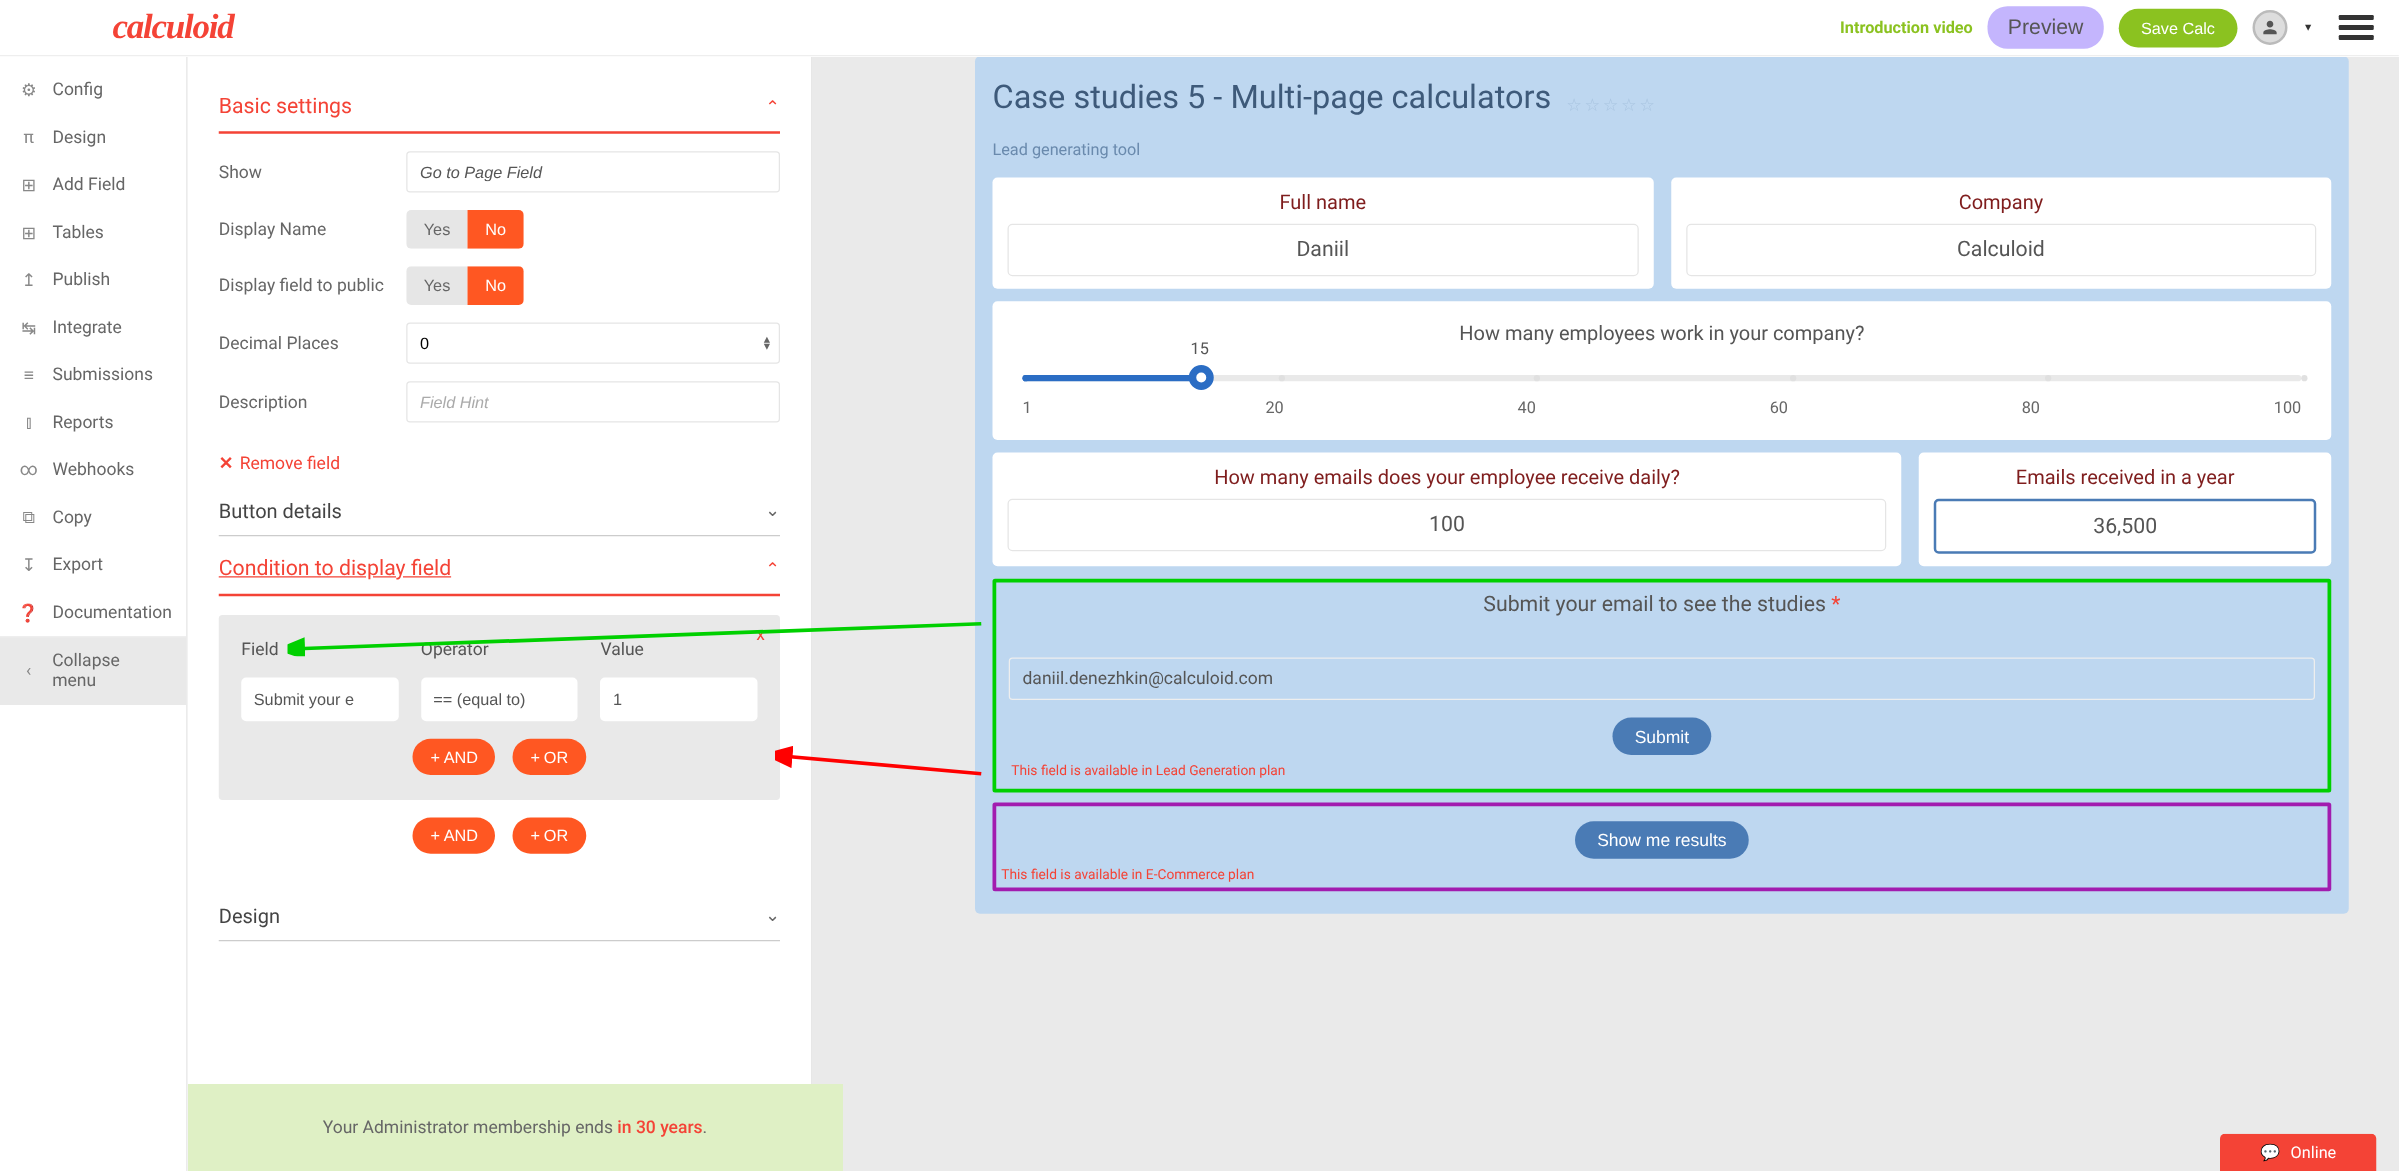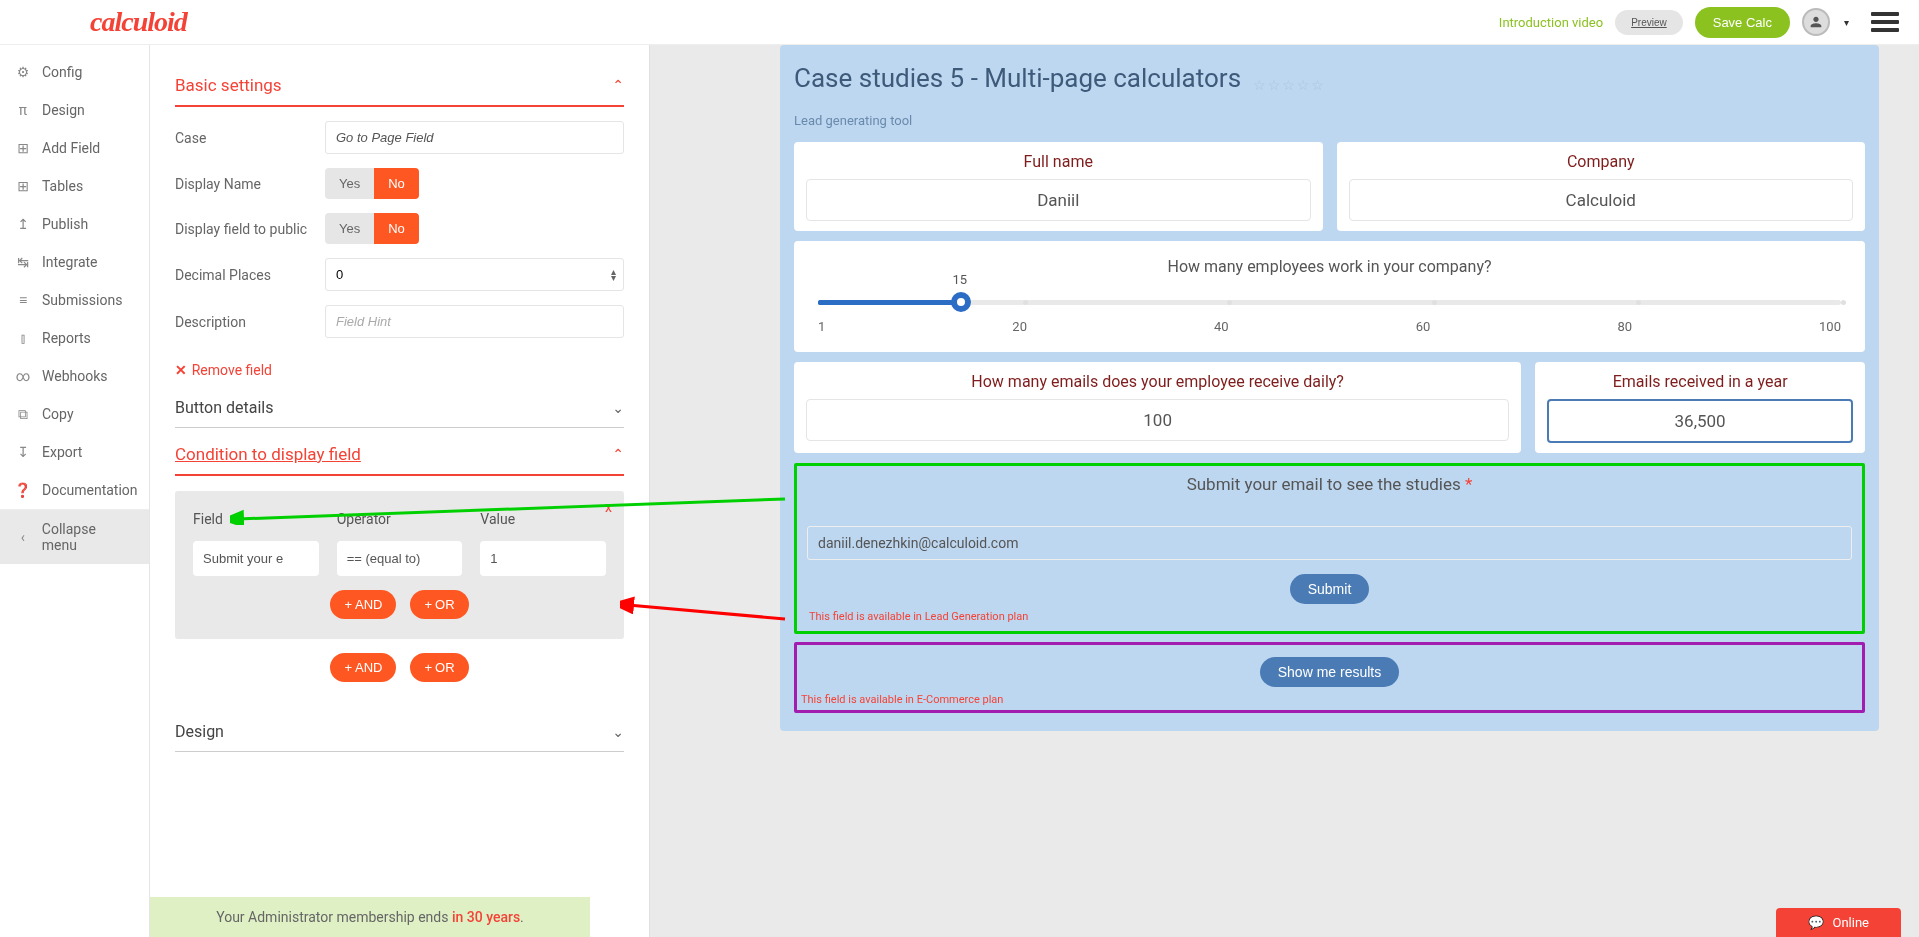--- a/index.html
+++ b/index.html
@@ -2,22 +2,22 @@
 <html><head>
   <meta charset="utf-8">
   <style>
     * { margin: 0; padding: 0; box-sizing: border-box; }
     body { font-family: -apple-system, BlinkMacSystemFont, "Segoe UI", Roboto, Arial, sans-serif; background: #eaeaea; color: #333; font-size: 14px; }
     
     
     .header { position: fixed; top: 0; left: 0; right: 0; height: 45px; background: #fff; display: flex; align-items: center; padding: 0 20px 0 90px; border-bottom: 1px solid #eee; z-index: 100; }
     .logo { font-family: cursive; font-style: italic; font-weight: bold; font-size: 28px; color: #f44336; letter-spacing: -1px; }
     .header-right { margin-left: auto; display: flex; align-items: center; gap: 12px; }
-    .intro-link { color: #8bc220; font-size: 13px; font-weight: 400; cursor: pointer; }
-    .btn-preview { background: #e5e5e5; border: none; padding: 7px 16px; border-radius: 16px; font-size: 10px; cursor: pointer; color: #555; text-decoration: underline; }
+    .intro-link { color: #8bc220; font-size: 13px; font-weight: 700; cursor: pointer; }
+    .btn-preview { background: #c4b5fd; border: none; padding: 7px 16px; border-radius: 16px; font-size: 17px; cursor: pointer; color: #555; }
     .btn-save { background: #8bc220; color: #fff; border: none; padding: 8px 18px; border-radius: 16px; font-size: 13px; font-weight: 500; cursor: pointer; }
     .avatar { width: 28px; height: 28px; border-radius: 50%; background: #ddd; border: 2px solid #bbb; display: flex; align-items: center; justify-content: center; position: relative; }
     .avatar svg { width: 16px; height: 16px; fill: #555; }
     .avatar-chevron { font-size: 10px; margin-left: 2px; color: #333; }
     .hamburger { width: 28px; cursor: pointer; margin-left: 10px; }
     .hamburger div { height: 4px; background: #333; margin: 4px 0; border-radius: 1px; }
     
     
     .sidebar { position: fixed; top: 45px; left: 0; width: 150px; bottom: 0; background: #fff; border-right: 1px solid #e5e5e5; padding-top: 8px; }
     .sidebar-item { display: flex; align-items: center; padding: 11px 16px; color: #666; cursor: pointer; font-size: 14px; }
@@ -88,21 +88,21 @@
     
     .green-frame { border: 3px solid #00d000; border-radius: 2px; padding: 8px 10px; margin-bottom: 8px; position: relative; }
     .red-frame { border: 3px solid #a21caf; border-radius: 2px; padding: 8px 0px 4px; position: relative; }
     .submit-title { text-align: center; font-size: 17px; color: #555; margin-bottom: 14px; }
     .submit-title .req { color: #f44336; }
     .email-val { padding: 8px 10px; border: 1px solid #eee; border-radius: 3px; font-size: 14px; color: #555; text-align: left; margin-top: 32px; }
     .btn-blue { background: #4a7bb5; color: #fff; border: none; padding: 7px 18px; border-radius: 16px; font-size: 14px; cursor: pointer; display: block; margin: 14px auto 6px; }
     .plan-note { color: #f44336; font-size: 11px; padding-left: 2px; }
 
     
-    .footer-banner { position: fixed; bottom: 0; left: 150px; width: 440px; background: #dff0c5; text-align: center; padding: 12px; font-size: 14px; color: #666; }
+    .footer-banner { position: fixed; bottom: 0; left: 150px; width: 524px; background: #dff0c5; text-align: center; padding: 27px; font-size: 14px; color: #666; }
     .footer-banner .yrs { color: #f44336; font-weight: 500; }
     
     
     .chat-widget { position: fixed; bottom: 0; right: 18px; background: #f44336; color: #fff; padding: 7px 32px; border-radius: 4px 4px 0 0; font-size: 13px; display: flex; align-items: center; gap: 8px; cursor: pointer; }
 
     
     .arrow-svg { position: absolute; pointer-events: none; z-index: 50; }
   </style>
 </head>
 <body>
@@ -184,21 +184,21 @@
 
 <div class="main">
   <div class="left-panel">
     
     <div class="section-title red">
       <span>Basic settings</span>
       <span class="chev">⌃</span>
     </div>
 
     <div class="form-row">
-      <div class="form-label">Case</div>
+      <div class="form-label">Show</div>
       <div class="form-control"><input class="text-input" value="Go to Page Field" style=""></div>
     </div>
 
     <div class="form-row">
       <div class="form-label">Display Name</div>
       <div class="form-control">
         <div class="yn-toggle">
           <button class="yn-btn yes">Yes</button>
           <button class="yn-btn no">No</button>
         </div>

